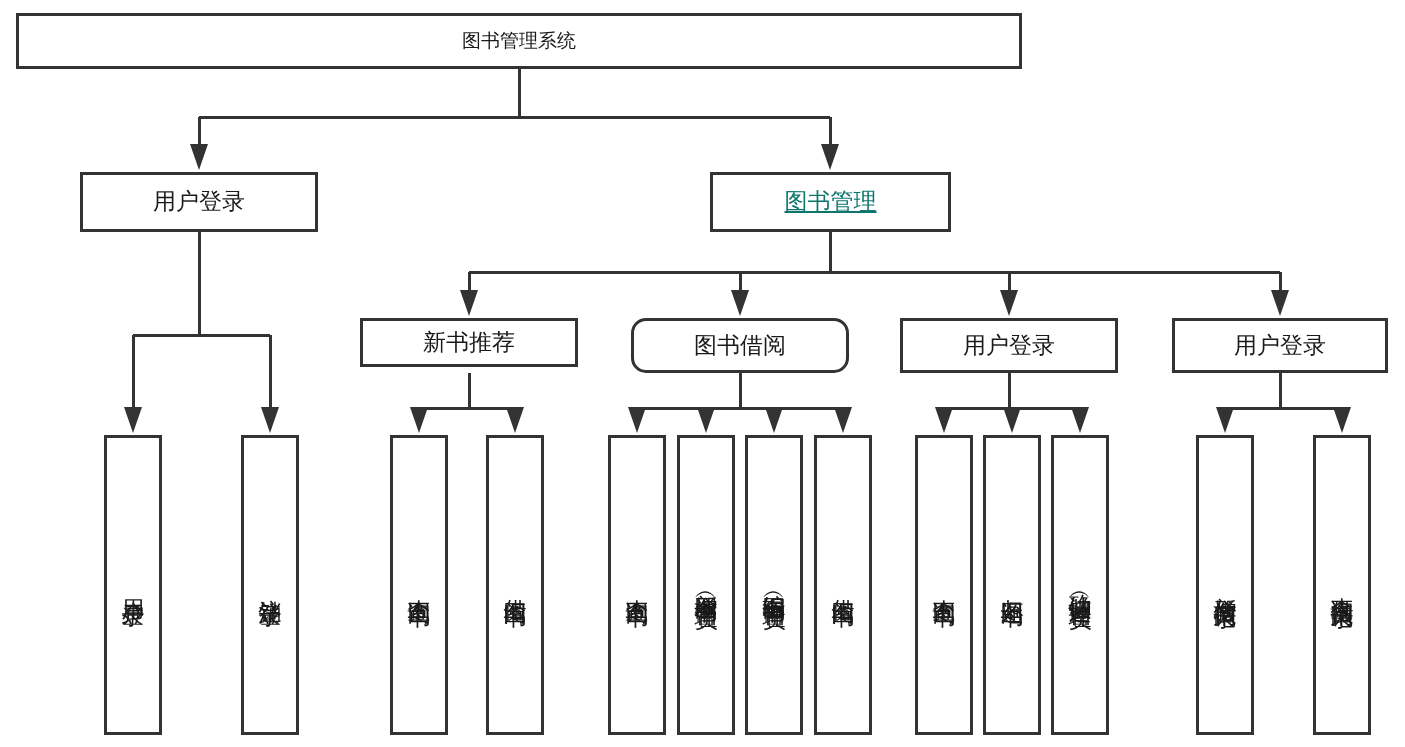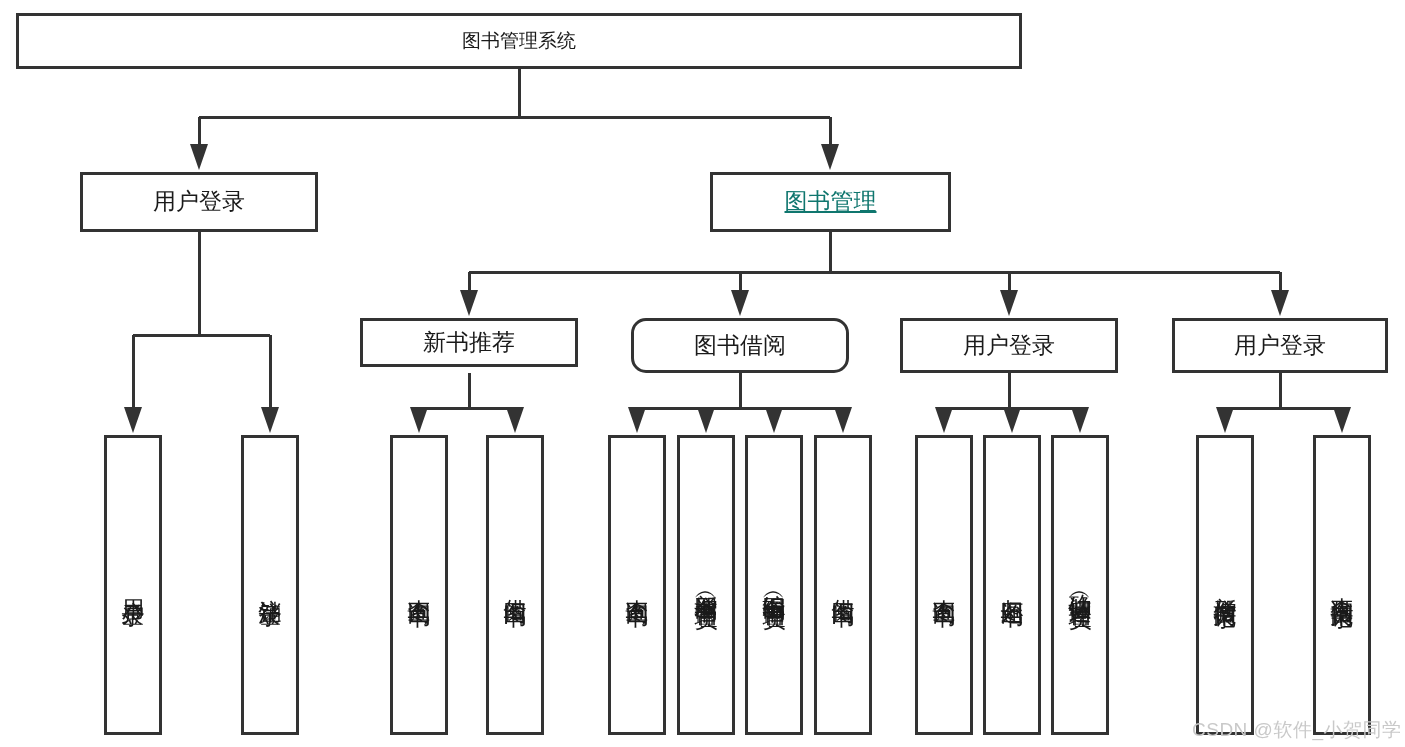--- a/index.html
+++ b/index.html
@@ -193,14 +193,13 @@
       <div class="node vertical leaf" style="left: 1051px; top: 435px; width: 58px; height: 300px; border-color: rgb(51, 51, 51); background: rgb(255, 255, 255); color: rgb(26, 26, 26);">
         <span class="label">确认归还（管理员）</span>
       </div>
       <div class="node vertical leaf" style="left: 1196px; top: 435px; width: 58px; height: 300px; border-color: rgb(51, 51, 51); background: rgb(255, 255, 255); color: rgb(26, 26, 26);">
         <span class="label">新增借阅记录</span>
       </div>
       <div class="node vertical leaf" style="left: 1313px; top: 435px; width: 58px; height: 300px; border-color: rgb(51, 51, 51); background: rgb(255, 255, 255); color: rgb(26, 26, 26);">
         <span class="label">查询借阅记录</span>
       </div>
     </div>
-  <div class="watermark" id="watermark" style="left: 1192px; top: 717px; color: rgb(201, 201, 201);">CSDN @软件_小贺同学</div>
 </div>
 
 </body></html>

